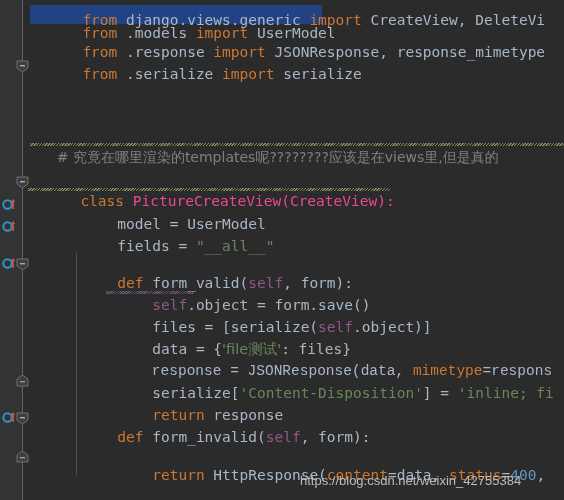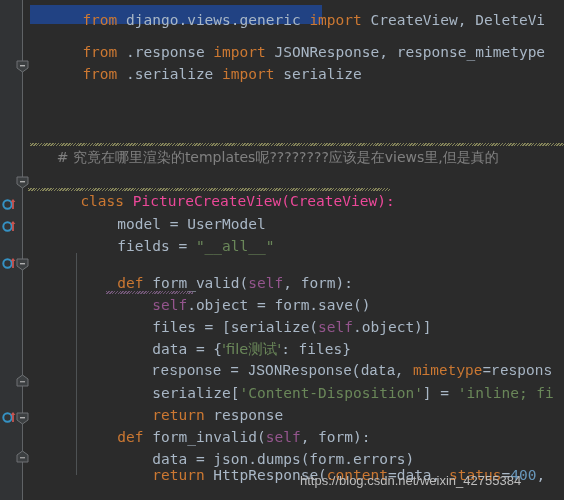--- a/index.html
+++ b/index.html
@@ -128,20 +128,23 @@
 
   <div class="indent-guide" style="left:76px; top:253px; height:152px;"></div>
   <div class="indent-guide" style="left:76px; top:405px; height:70px;"></div>
 
   <div class="code-area">
 
     <div class="line" style="top:-8px;">
       <span class="kw">from</span><span class="id"> django.views.generic </span><span class="kw">import</span><span class="id"> CreateView, DeleteVi</span>
     </div>
 
+    <div class="line" style="top:5px;">
+      <span class="kw">from</span><span class="id"> .models </span><span class="kw">import</span><span class="id"> UserModel</span>
+    </div>
 
     <div class="line" style="top:24px;">
       <span class="kw">from</span><span class="id"> .response </span><span class="kw">import</span><span class="id"> JSONResponse, response_mimetype</span>
     </div>
 
     <div class="line" style="top:46px;">
       <span class="kw">from</span><span class="id"> .serialize </span><span class="kw">import</span><span class="id"> serialize</span>
     </div>
 
     <div class="line cn" style="top:129px; font-size:14px;">
@@ -185,23 +188,20 @@
     </div>
 
     <div class="line" style="top:387px;">
       <span class="id">        </span><span class="kw">return</span><span class="id"> response</span>
     </div>
 
     <div class="line" style="top:409px;">
       <span class="id">    </span><span class="kw">def</span><span class="id"> form_invalid(</span><span class="selfk">self</span><span class="id">, form):</span>
     </div>
 
-    <div class="line" style="top:431px;">
-      <span class="id">        data = json.dumps(form.errors)</span>
-    </div>
 
     <div class="line" style="top:447px;">
       <span class="id">        </span><span class="kw">return</span><span class="id"> HttpResponse(</span><span class="kwarg">content</span><span class="id">=data, </span><span class="kwarg">status</span><span class="id">=</span><span class="num">400</span><span class="id">,</span>
     </div>
   </div>
 
   <div class="wavy-spell" style="left:30px; top:143px; width:534px;"></div>
   <div class="wavy-spell" style="left:28px; top:188px; width:362px;"></div>
   <div class="wavy-violet" style="left:106px; top:291px; width:87px;"></div>
 

